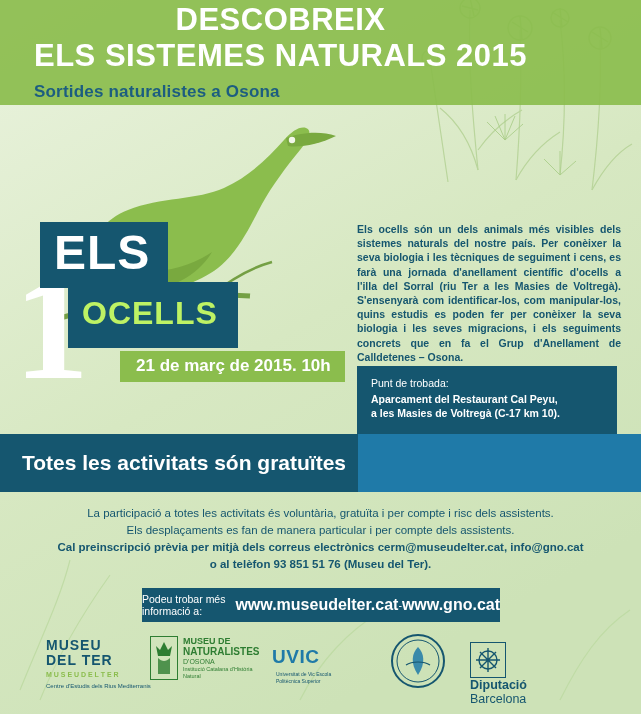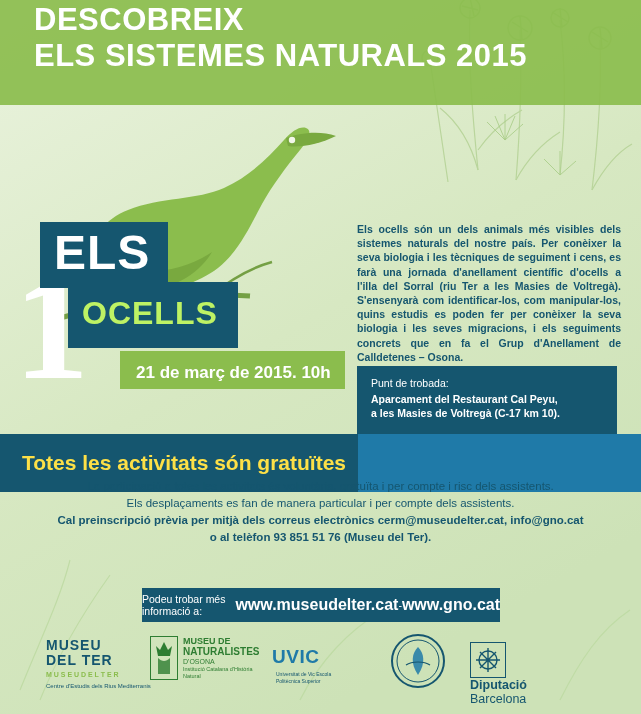--- a/index.html
+++ b/index.html
@@ -24,21 +24,21 @@
   .header-band {
     position: absolute; left: 0; top: 0; width: 641px; height: 105px;
     background: rgba(139,189,77,0.92);
     z-index: 3;
   }
   .title-wrap {
     position: absolute; left: 34px; top: 2px; z-index: 4;
   }
   .title-1, .title-2 {
     font-size: 31px; font-weight: bold; color: #ffffff;
-    letter-spacing: 0.5px; line-height: 36px;
+    letter-spacing: 0.5px; line-height: 36px; text-align: center;
   }
   .subtitle {
     margin-top: 8px;
     font-size: 17px; font-weight: bold; color: #1c5d80;
     letter-spacing: 0.2px;
   }
 
   
   .bird-area { position: absolute; left: 0; top: 100px; width: 360px; height: 250px; z-index: 2; }
 
@@ -63,21 +63,21 @@
     position: absolute; left: 68px; top: 282px; z-index: 6;
     background: #15566f; color: #bef264;
     padding: 6px 20px 10px 14px;
     font-size: 32px; font-weight: bold; line-height: 50px;
     letter-spacing: 1px;
   }
   
   .date-strip {
     position: absolute; left: 120px; top: 351px; z-index: 6;
     background: #8bbd4d; color: #ffffff;
-    padding: 12px 14px 6px 16px;
+    padding: 5px 14px 6px 16px;
     font-size: 17px; font-weight: bold;
   }
 
   
   .desc-box {
     position: absolute; left: 357px; top: 222px; width: 264px; z-index: 5;
     color: #15566f; font-size: 10.5px; line-height: 14.2px;
     text-align: justify; font-weight: bold;
   }
 
@@ -92,30 +92,30 @@
   .meet-l1 { font-weight: bold; }
   .meet-l2 { font-weight: bold; }
 
   
   .free-band {
     position: absolute; left: 0; top: 434px; width: 358px; height: 58px;
     background: #15566f; z-index: 5;
     display: flex; align-items: center;
   }
   .free-band span {
-    color: #fde047; font-size: 21px; font-weight: bold; padding-left: 22px;
+    color: #ffffff; font-size: 21px; font-weight: bold; padding-left: 22px;
   }
   .free-band-right {
     position: absolute; left: 358px; top: 434px; width: 283px; height: 58px;
     background: #1f7aa8; z-index: 4;
   }
 
   
   .info-block {
-    position: absolute; left: 0; top: 478px; width: 641px; z-index: 5;
+    position: absolute; left: 0; top: 505px; width: 641px; z-index: 5;
     text-align: center; color: #15566f;
   }
   .info-line { font-size: 11.5px; line-height: 17px; }
   .info-line.bold { font-weight: bold; }
 
   
   .url-band {
     position: absolute; left: 142px; top: 588px; width: 358px; height: 34px;
     background: #15566f; z-index: 5;
     display: flex; align-items: center; justify-content: center;
@@ -219,20 +219,21 @@
     </g>
     <g stroke="#6f9c3d" stroke-width="3" fill="none">
       <path d="M150 188 l-6 20 M162 190 l2 20"></path>
     </g>
   </svg>
 
   <div class="header-band"></div>
   <div class="title-wrap">
     <div class="title-1">DESCOBREIX</div>
     <div class="title-2">ELS SISTEMES NATURALS 2015</div>
+    <div class="subtitle">Sortides naturalistes a Osona</div>
   </div>
 
   <div class="big-one">1</div>
 
   <div class="els-box">ELS</div>
   <div class="ocells-box">OCELLS</div>
   <div class="date-strip">21 de març de 2015. 10h</div>
 
   <div class="desc-box">Els ocells són un dels animals més visibles dels sistemes naturals del nostre país. Per conèixer la seva biologia i les tècniques de seguiment i cens, es farà una jornada d'anellament científic d'ocells a l'illa del Sorral (riu Ter a les Masies de Voltregà). S'ensenyarà com identificar-los, com manipular-los, quins estudis es poden fer per conèixer la seva biologia i les seves migracions, i els seguiments concrets que en fa el Grup d'Anellament de Calldetenes – Osona.</div>
 

